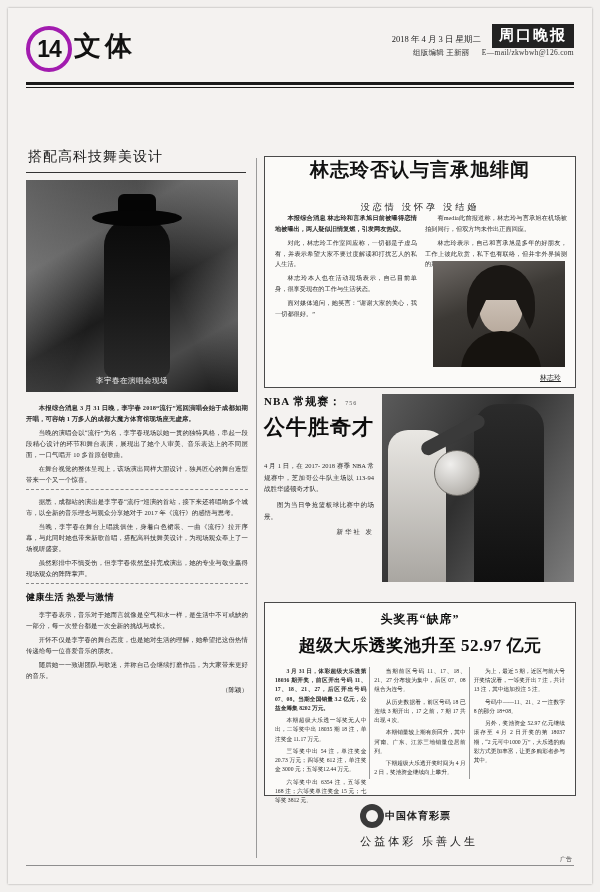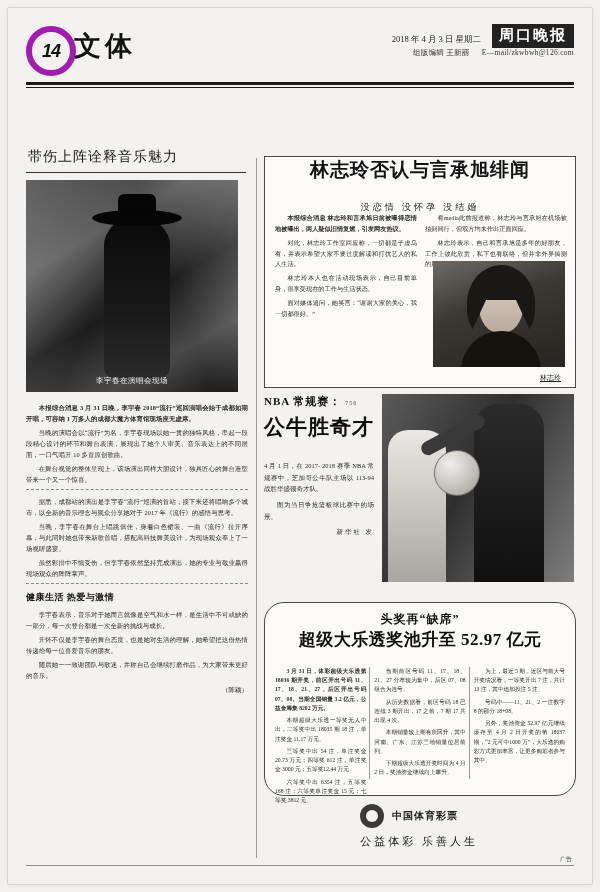--- a/index.html
+++ b/index.html
@@ -33,28 +33,27 @@
     left: 18px;
     top: 14px;
     width: 548px;
     height: 56px;
   }
   .folio-badge {
     position: absolute;
     left: 0; top: 4px;
     width: 38px; height: 38px;
     border-radius: 50%;
-    border: 6px solid #a21caf;
+    border: 4px solid #a21caf;
     color: #111;
     font-family: "Liberation Sans", sans-serif;
-    font-size: 18px;
+    font-size: 23px;
     font-weight: bold;
     display: flex; align-items: center; justify-content: center;
     letter-spacing: -1px;
-    font-style: italic;
   }
   .section-name {
     position: absolute;
     left: 48px; top: 6px;
     font-size: 27px;
     font-weight: bold;
     letter-spacing: 4px;
     color: #111;
   }
   .masthead-right {
@@ -357,35 +356,35 @@
   .nba-photo .arm {
     position: absolute;
     left: 36px; top: 34px;
     width: 70px; height: 14px;
     background: #3a3a3a;
     transform: rotate(-28deg);
     border-radius: 8px;
   }
 
   
-  .box-2 { left: 256px; top: 594px; width: 310px; height: 192px; border-radius: 20px; }
+  .box-2 { left: 256px; top: 594px; width: 310px; height: 192px; }
   .lot-kicker {
     text-align: center;
     font-size: 12px;
     font-weight: bold;
     letter-spacing: 1px;
     margin-top: 8px;
     color: #111;
   }
   .lot-title {
     text-align: center;
     font-size: 17px;
     font-weight: bold;
     color: #0d0d0d;
-    margin-top: 0;
+    margin-top: 6px;
     letter-spacing: .5px;
   }
   .lot-cols {
     position: absolute;
     left: 10px; top: 64px;
     width: 290px;
     display: flex;
     gap: 8px;
   }
   .lot-cols .c {
@@ -406,21 +405,21 @@
 
   
   .ad {
     position: absolute;
     left: 256px; top: 794px;
     width: 310px; height: 62px;
   }
   .ad-logo {
     position: absolute;
     left: 96px; top: 2px;
-    display: flex; align-items: center; gap: 8px;
+    display: flex; align-items: center; gap: 1px;
   }
   .ad-mark {
     width: 24px; height: 24px;
     border-radius: 50%;
     background: #3a3a3a;
     position: relative;
   }
   .ad-mark:after {
     content: "";
     position: absolute; left: 6px; top: 6px;
@@ -467,21 +466,21 @@
         <span class="paper-logo">周口晚报</span>
         <div class="editor-line">
           <span>组版编辑  王新丽</span>
           <span>E—mail/zkwbwh@126.com</span>
         </div>
       </div>
     </div>
     <div class="rule-thick"></div>
     <div class="rule-thin"></div>
 
-    <div class="subhead">带伤上阵诠释音乐魅力</div>
+    <div class="subhead">搭配高科技舞美设计</div>
     <div class="sub-rule"></div>
 
     <div class="photo-main">
       <div class="beam1"></div>
       <div class="beam2"></div>
       <div class="figure"></div>
       <div class="hat-top"></div>
       <div class="hat"></div>
       <div class="photo-cap">李宇春在演唱会现场</div>
     </div>

